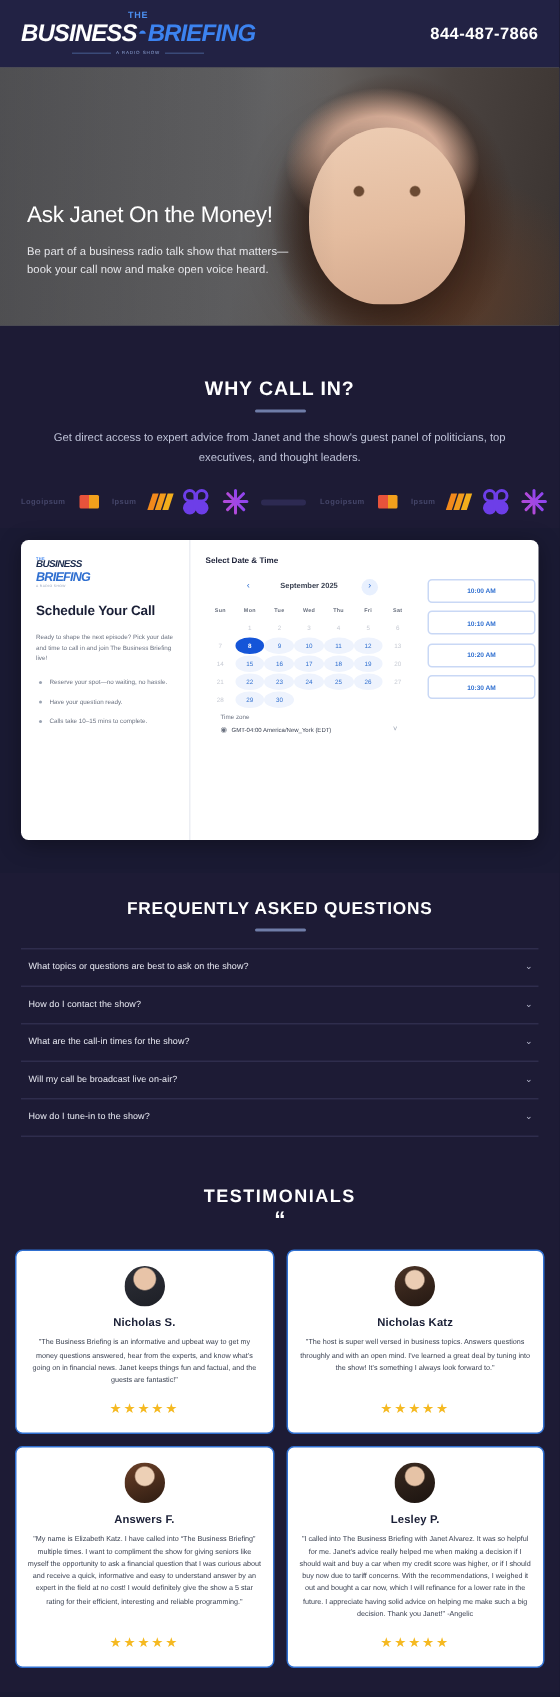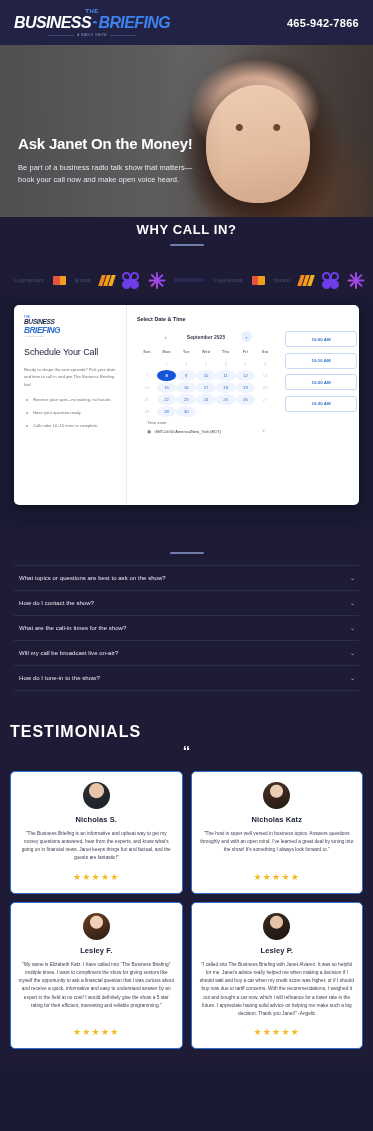--- a/index.html
+++ b/index.html
@@ -74,32 +74,32 @@
     z-index: -1;
   }
   .hero-scrim {
     position: absolute; inset: 0;
     background: linear-gradient(90deg, rgba(35,35,40,.42) 0%, rgba(35,35,40,.20) 42%, rgba(0,0,0,0) 60%);
   }
   .hero-copy {
     position: absolute; left: 18px; top: 90px; width: 175px;
   }
   .hero-title {
-    font-size: 15px; font-weight: 700; color: #ffffff;
+    font-size: 15px; font-weight: 400; color: #ffffff;
     line-height: 1.22; letter-spacing: -.2px;
   }
   .hero-sub {
     margin-top: 9px; font-size: 7.5px; color: #e6e6ea;
     line-height: 1.62; letter-spacing: .05px;
   }
 
   
   .why {
     background: #1d1b35;
-    padding: 5px 20px 6px;
+    padding: 34px 20px 6px;
     text-align: center;
   }
   .why-title {
     font-size: 13px; font-weight: 700; color: #ffffff;
     letter-spacing: .6px;
   }
   .rule-sm {
     width: 34px; height: 2px; background: #6f7da8;
     margin: 7px auto 11px; border-radius: 2px;
   }
@@ -154,21 +154,21 @@
   .sched-left {
     width: 113px; flex: none; padding: 11px 9px 11px 10px;
     border-right: 1px solid #eceef3;
   }
   .mini-logo { width: 38px; margin-bottom: 10px; }
   .mini-logo .ml-the { font-size: 2.6px; color: #3c83f0; font-weight: 700; letter-spacing: .3px; }
   .mini-logo .ml-a { font-size: 6.6px; font-weight: 900; color: #1b2b4d; font-style: italic; letter-spacing: -.4px; line-height: 1; }
   .mini-logo .ml-b { font-size: 8.4px; font-weight: 900; color: #2f6fd0; font-style: italic; letter-spacing: -.5px; line-height: 1; }
   .mini-logo .ml-sub { font-size: 2.2px; color: #8d9bb5; letter-spacing: .3px; margin-top: 1px; }
   .sched-heading {
-    font-size: 9px; font-weight: 400; color: #1a1f36;
+    font-size: 9px; font-weight: 700; color: #1a1f36;
     margin-bottom: 9px; letter-spacing: -.1px;
   }
   .sched-desc { font-size: 4.2px; color: #6b7280; line-height: 1.75; margin-bottom: 8px; }
   .sched-list { list-style: none; }
   .sched-list li {
     font-size: 4.2px; color: #6b7280; line-height: 1.7;
     padding-left: 9px; position: relative; margin-bottom: 6px;
   }
   .sched-list li::before {
     content: ""; position: absolute; left: 2px; top: 3px;
@@ -228,22 +228,22 @@
     display: flex; align-items: center; justify-content: space-between;
     border-bottom: 1px solid #2f2d4d; padding: 9px 4px 9px 5px;
   }
   .faq-item:first-of-type { border-top: 1px solid #2f2d4d; }
   .faq-q { font-size: 6px; color: #e8e9f2; letter-spacing: .05px; }
   .faq-chev { color: #b9bcd0; font-size: 6px; line-height: 1; }
 
   
   .testi { background: #1d1b35; padding: 18px 10px 16px; }
   .testi-title {
-    font-size: 16px; font-weight: 700; color: #ffffff;
-    letter-spacing: 1px;
+    font-size: 12px; font-weight: 700; color: #ffffff;
+    text-align: center; letter-spacing: 1px;
   }
   .testi-quote {
     text-align: center; color: #ffffff; font-size: 15px;
     font-weight: 900; line-height: .9; margin-top: 3px;
   }
   .testi-grid {
     display: grid; grid-template-columns: 1fr 1fr; gap: 8px;
     margin-top: 13px;
   }
   .card {
@@ -284,38 +284,39 @@
       <span class="brand-business">BUSINESS</span>
       <span class="wifi-mark">◓</span>
       <span class="brand-briefing">BRIEFING</span>
     </div>
     <div class="brand-sub">
       <span class="rule"></span>
       <span>A RADIO SHOW</span>
       <span class="rule"></span>
     </div>
   </div>
-  <a class="header-phone">465-942-7866</a>
+  <a class="header-phone">844-487-7866</a>
 </header>
 
 <section class="hero">
   <div class="hero-photo">
     <div class="hero-hair"></div>
     <div class="hero-face"></div>
   </div>
   <div class="hero-scrim"></div>
   <div class="hero-copy">
     <h1 class="hero-title">Ask Janet On the Money!</h1>
     <p class="hero-sub">Be part of a business radio talk show that matters—book your call now and make open voice heard.</p>
   </div>
 </section>
 
 <section class="why">
   <h2 class="why-title">WHY CALL IN?</h2>
   <div class="rule-sm"></div>
+  <p class="why-sub">Get direct access to expert advice from Janet and the show's guest panel of politicians, top executives, and thought leaders.</p>
 </section>
 
 <div class="logo-strip" id="logo-strip">
     <div class="lg">
       <span class="lg-faint">Logoipsum</span>
     </div>
     <div class="lg">
       <span class="lg-mc">
         <span class="sq"></span>
       </span>
@@ -466,20 +467,21 @@
     <div class="sched-right" id="slot-list">
         <div class="slot">10:00 AM</div>
         <div class="slot">10:10 AM</div>
         <div class="slot">10:20 AM</div>
         <div class="slot">10:30 AM</div>
       </div>
   </div>
 </section>
 
 <section class="faq">
+  <h2 class="faq-title">FREQUENTLY ASKED QUESTIONS</h2>
   <div class="rule-sm"></div>
   <div id="faq-list">
       <div class="faq-item">
         <span class="faq-q">What topics or questions are best to ask on the show?</span>
         <span class="faq-chev">⌄</span>
       </div>
       <div class="faq-item">
         <span class="faq-q">How do I contact the show?</span>
         <span class="faq-chev">⌄</span>
       </div>
@@ -509,21 +511,21 @@
         <div class="stars">★★★★★</div>
       </div>
       <div class="card">
         <div class="avatar av2"></div>
         <div class="card-name">Nicholas Katz</div>
         <div class="card-text">"The host is super well versed in business topics. Answers questions throughly and with an open mind. I've learned a great deal by tuning into the show! It's something I always look forward to."</div>
         <div class="stars">★★★★★</div>
       </div>
       <div class="card">
         <div class="avatar av3"></div>
-        <div class="card-name">Lesley F.</div>
+        <div class="card-name">Answers F.</div>
         <div class="card-text">"My name is Elizabeth Katz. I have called into “The Business Briefing” multiple times. I want to compliment the show for giving seniors like myself the opportunity to ask a financial question that I was curious about and receive a quick, informative and easy to understand answer by an expert in the field at no cost! I would definitely give the show a 5 star rating for their efficient, interesting and reliable programming."</div>
         <div class="stars">★★★★★</div>
       </div>
       <div class="card">
         <div class="avatar av4"></div>
         <div class="card-name">Lesley P.</div>
         <div class="card-text">"I called into The Business Briefing with Janet Alvarez.  It was so helpful for me. Janet's advice really helped me when making a decision if I should wait and buy a car when my credit score was higher, or if I should buy now due to tariff concerns. With the recommendations, I weighed it out and bought a car now, which I will refinance for a lower rate in the future. I appreciate having solid advice on helping me make such a big decision. Thank you Janet!" -Angelic</div>
         <div class="stars">★★★★★</div>
       </div>
     </div>

